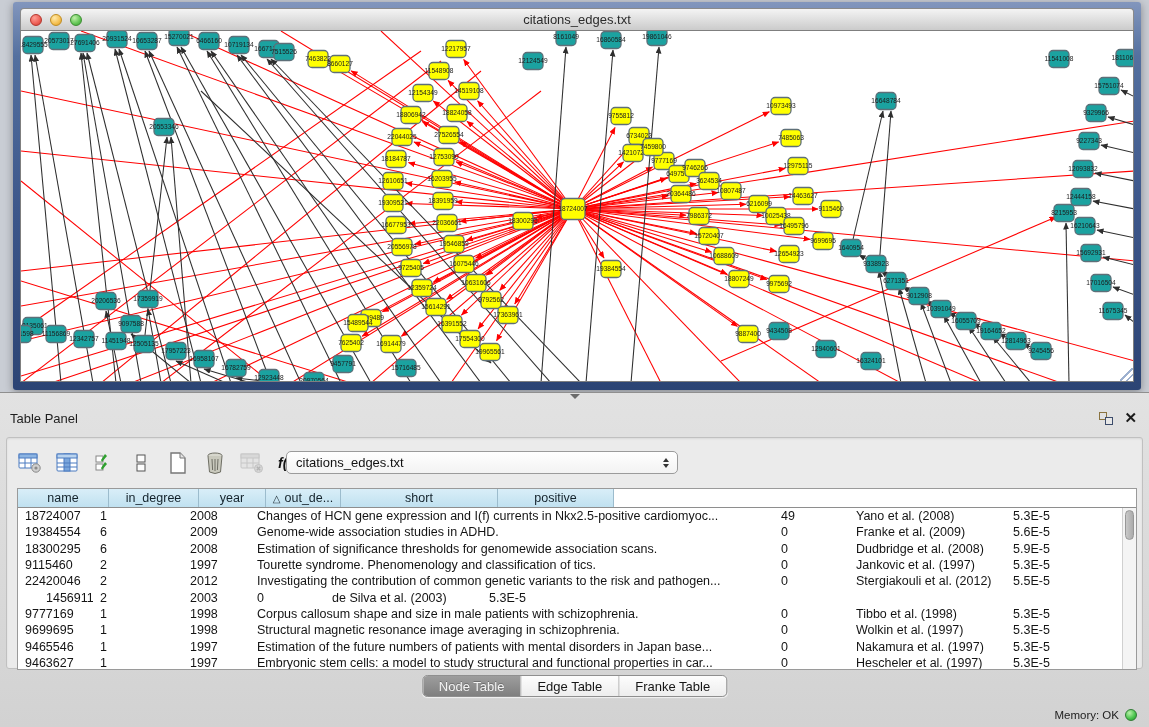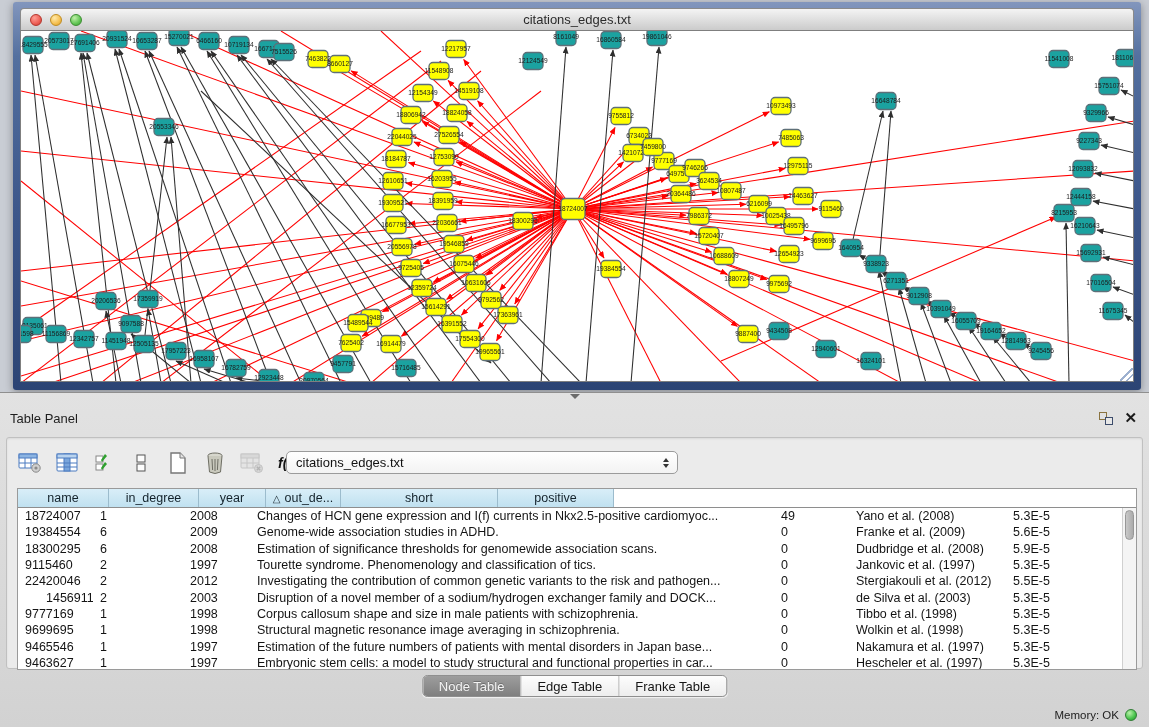--- a/index.html
+++ b/index.html
@@ -962,41 +962,40 @@
             <div class="td" style="width: 67px;">2012</div>
             <div class="td" style="width: 524px;">Investigating the contribution of common genetic variants to the risk and pathogen...</div>
             <div class="td" style="width: 75px;">0</div>
             <div class="td" style="width: 157px;">Stergiakouli et al. (2012)</div>
             <div class="td" style="width: 116px;">5.5E-5</div>
           </div>
           <div class="tr">
             <div class="td" style="width: 75px; padding-left: 28px;">14569117</div>
             <div class="td" style="width: 90px;">2</div>
             <div class="td" style="width: 67px;">2003</div>
-            <div class="td" style="width: 524px;">Disruption of a novel member of a sodium/hydrogen exchanger family and DOCK...</div>
             <div class="td" style="width: 75px;">0</div>
             <div class="td" style="width: 157px;">de Silva et al. (2003)</div>
             <div class="td" style="width: 116px;">5.3E-5</div>
           </div>
           <div class="tr">
             <div class="td" style="width: 75px;">9777169</div>
             <div class="td" style="width: 90px;">1</div>
             <div class="td" style="width: 67px;">1998</div>
             <div class="td" style="width: 524px;">Corpus callosum shape and size in male patients with schizophrenia.</div>
             <div class="td" style="width: 75px;">0</div>
             <div class="td" style="width: 157px;">Tibbo et al. (1998)</div>
             <div class="td" style="width: 116px;">5.3E-5</div>
           </div>
           <div class="tr">
             <div class="td" style="width: 75px;">9699695</div>
             <div class="td" style="width: 90px;">1</div>
             <div class="td" style="width: 67px;">1998</div>
             <div class="td" style="width: 524px;">Structural magnetic resonance image averaging in schizophrenia.</div>
             <div class="td" style="width: 75px;">0</div>
-            <div class="td" style="width: 157px;">Wolkin et al. (1998)</div>
+            <div class="td" style="width: 157px;">Wolkin et al. (1997)</div>
             <div class="td" style="width: 116px;">5.3E-5</div>
           </div>
           <div class="tr">
             <div class="td" style="width: 75px;">9465546</div>
             <div class="td" style="width: 90px;">1</div>
             <div class="td" style="width: 67px;">1997</div>
             <div class="td" style="width: 524px;">Estimation of the future numbers of patients with mental disorders in Japan base...</div>
             <div class="td" style="width: 75px;">0</div>
             <div class="td" style="width: 157px;">Nakamura et al. (1997)</div>
             <div class="td" style="width: 116px;">5.3E-5</div>

